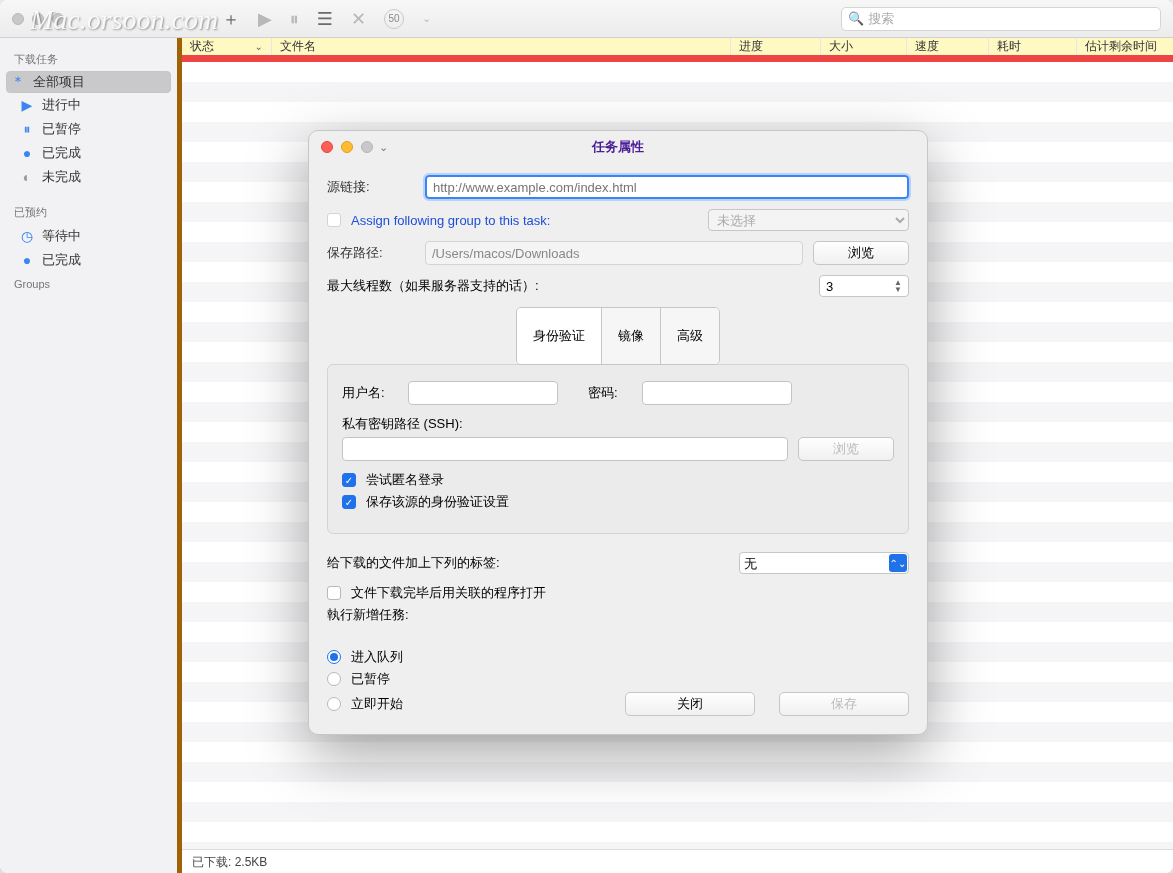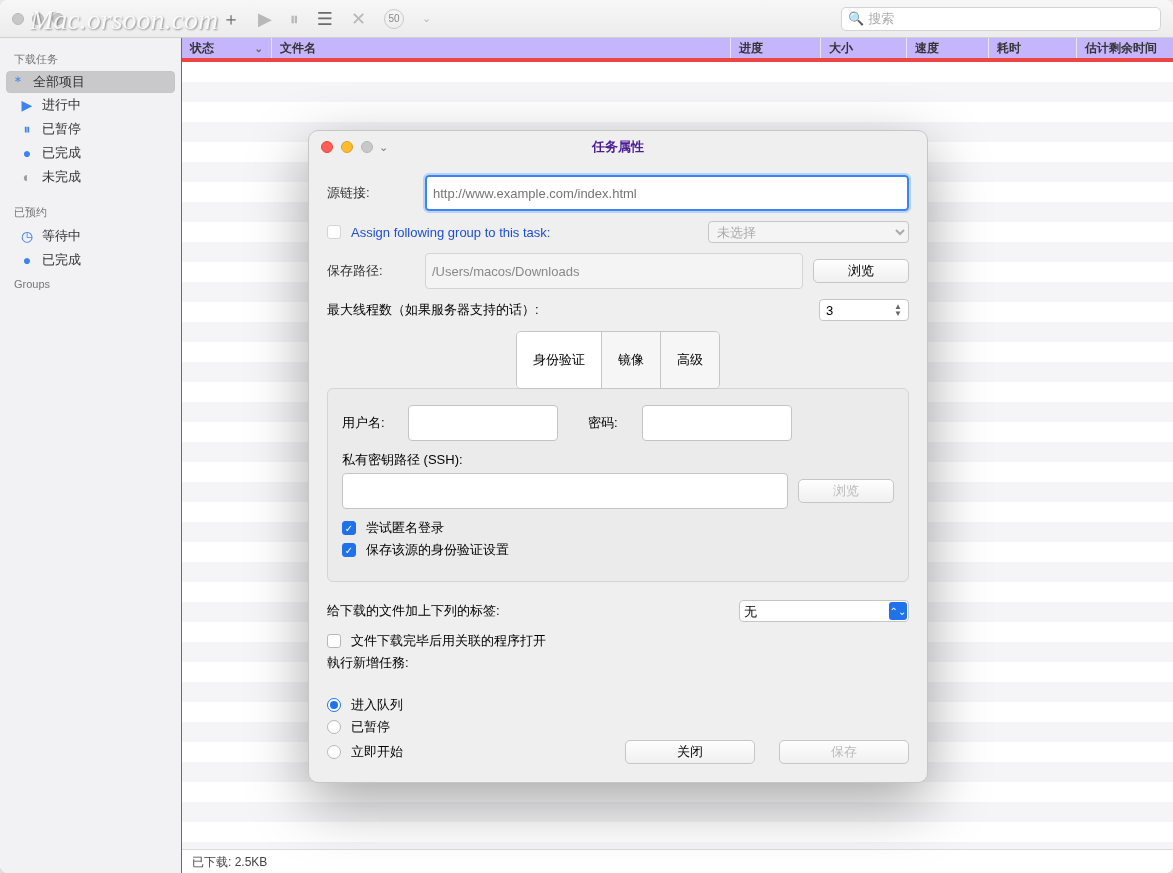--- a/index.html
+++ b/index.html
@@ -17,30 +17,30 @@
 .toolbar-btns .ico { font-size: 18px; line-height: 1; cursor: pointer; }
 .toolbar-btns .ico.light { color: #b8b8b8; }
 .speed-btn { border:1px solid #c8c8c8; border-radius: 50%; font-size: 10px; width:20px; height:20px; display:flex; align-items:center; justify-content:center; color:#888; }
 .tb-spacer { flex:1; }
 .search { width: 320px; height: 24px; border: 1px solid #d4d4d4; border-radius: 5px; background:#fff; display:flex; align-items:center; padding: 0 6px; color:#999; gap:4px; }
 .search input { border:none; outline:none; font-size:13px; flex:1; color:#0f766e; }
 .search input::placeholder { color:#aaa; }
 
 .body { flex:1; display:flex; min-height:0; }
 
-.sidebar { width: 182px; background: #f2f1f3; border-right: 1px solid #a16207; padding: 8px 0; font-size: 13px; color:#333; }
+.sidebar { width: 182px; background: #f2f1f3; border-right: 5px solid #a16207; padding: 8px 0; font-size: 13px; color:#333; }
 .sb-head { color:#777; font-size:11px; padding: 6px 14px 4px; }
 .sb-item { display:flex; align-items:center; gap:8px; padding: 3px 14px; cursor:pointer; border-radius:4px; margin: 0 6px; }
 .sb-item.sel { background:#c9c9cb; }
 .si { width:14px; display:inline-flex; justify-content:center; font-size:14px; }
 .si.blue{color:#3b84f2;}
 .si.gray{color:#9a9a9a;}
 
 .main { flex:1; display:flex; flex-direction: column; background:#fff; position: relative; }
-.headers { height: 24px; display:flex; background:#c4b5fd; border-bottom:4px solid #ef4444; font-size:12px; color:#333;font-weight:bold; }
+.headers { height: 24px; display:flex; background:#fef9c3; border-bottom:7px solid #ef4444; font-size:12px; color:#333; }
 .headers .col { padding: 4px 8px; border-right:1px solid #e6e6e6; display:flex; align-items:center; justify-content:space-between; }
 .headers .col .drop { font-size:10px; color:#666; }
 .rows { flex:1; overflow:auto; }
 .rowline { height:20px; }
 .rowline:nth-child(even){ background:#f5f5f7; }
 .statusbar { height:24px; border-top:1px solid #dcdcdc; font-size:12px; color:#444; padding: 4px 10px; background:#fff; }
 
 
 .wm { position:absolute; left:30px; top:4px; font-family: Georgia, serif; font-style: italic; font-size:28px; color: rgba(255,255,255,0.9); text-shadow: 1px 1px 2px rgba(0,0,0,0.4); pointer-events:none; z-index:100; }
 
@@ -51,21 +51,21 @@
 .mtl { width:12px; height:12px; border-radius:50%; }
 .mtl.c { background:#ff5f57; border:1px solid #e24640; }
 .mtl.m { background:#febc2e; border:1px solid #dea023; }
 .mtl.x { background:#c8c8c8; border:1px solid #b6b6b6; }
 .mdrop { margin-left:6px; color:#777; font-size:11px; }
 .mtitle-text { position:absolute; left:0; right:0; text-align:center; font-weight:600; color:#4c1d95; }
 .mbody { padding: 12px 18px 18px; }
 .row { display:flex; align-items:center; gap: 10px; margin-bottom: 10px; }
 .lbl { width: 88px; color:#333; }
 .lbl.dis { color:#1d4ed8; }
-.tfield { flex:1; height:36px; border:1px solid #c4c4c4; border-radius:4px; padding: 0 6px; font-size:13px; background:#fff; }
+.tfield { flex:1; height:24px; border:1px solid #c4c4c4; border-radius:4px; padding: 0 6px; font-size:13px; background:#fff; }
 .tfield.focus { border:2px solid #3b84f2; outline: 2px solid #b6d3fb; }
 .tfield.dis { background:#f4f4f4; color:#888; border-color:#d4d4d4; }
 .tfield.ph { color:#aaa; }
 .btn { height:24px; padding:0 14px; border:1px solid #c6c6c6; border-radius:5px; background: linear-gradient(#fefefe,#f0f0f0); font-size:13px; cursor:pointer; min-width:96px; }
 .btn.dis { color:#bbb; }
 select.sel, .sel { height:22px; border:1px solid #c6c6c6; border-radius:4px; background:#fff; font-size:13px; padding: 0 4px; }
 .sel.dis { color:#aaa; background:#f4f4f4; }
 .num { width:90px; height:22px; border:1px solid #c6c6c6; border-radius:4px; padding: 0 6px; display:flex; align-items:center; justify-content:space-between; background:#fff; }
 .num .stp { display:flex; flex-direction:column; font-size:8px; line-height:7px; color:#666; }
 .seg { display:flex; border:1px solid #c6c6c6; border-radius:5px; overflow:hidden; }

